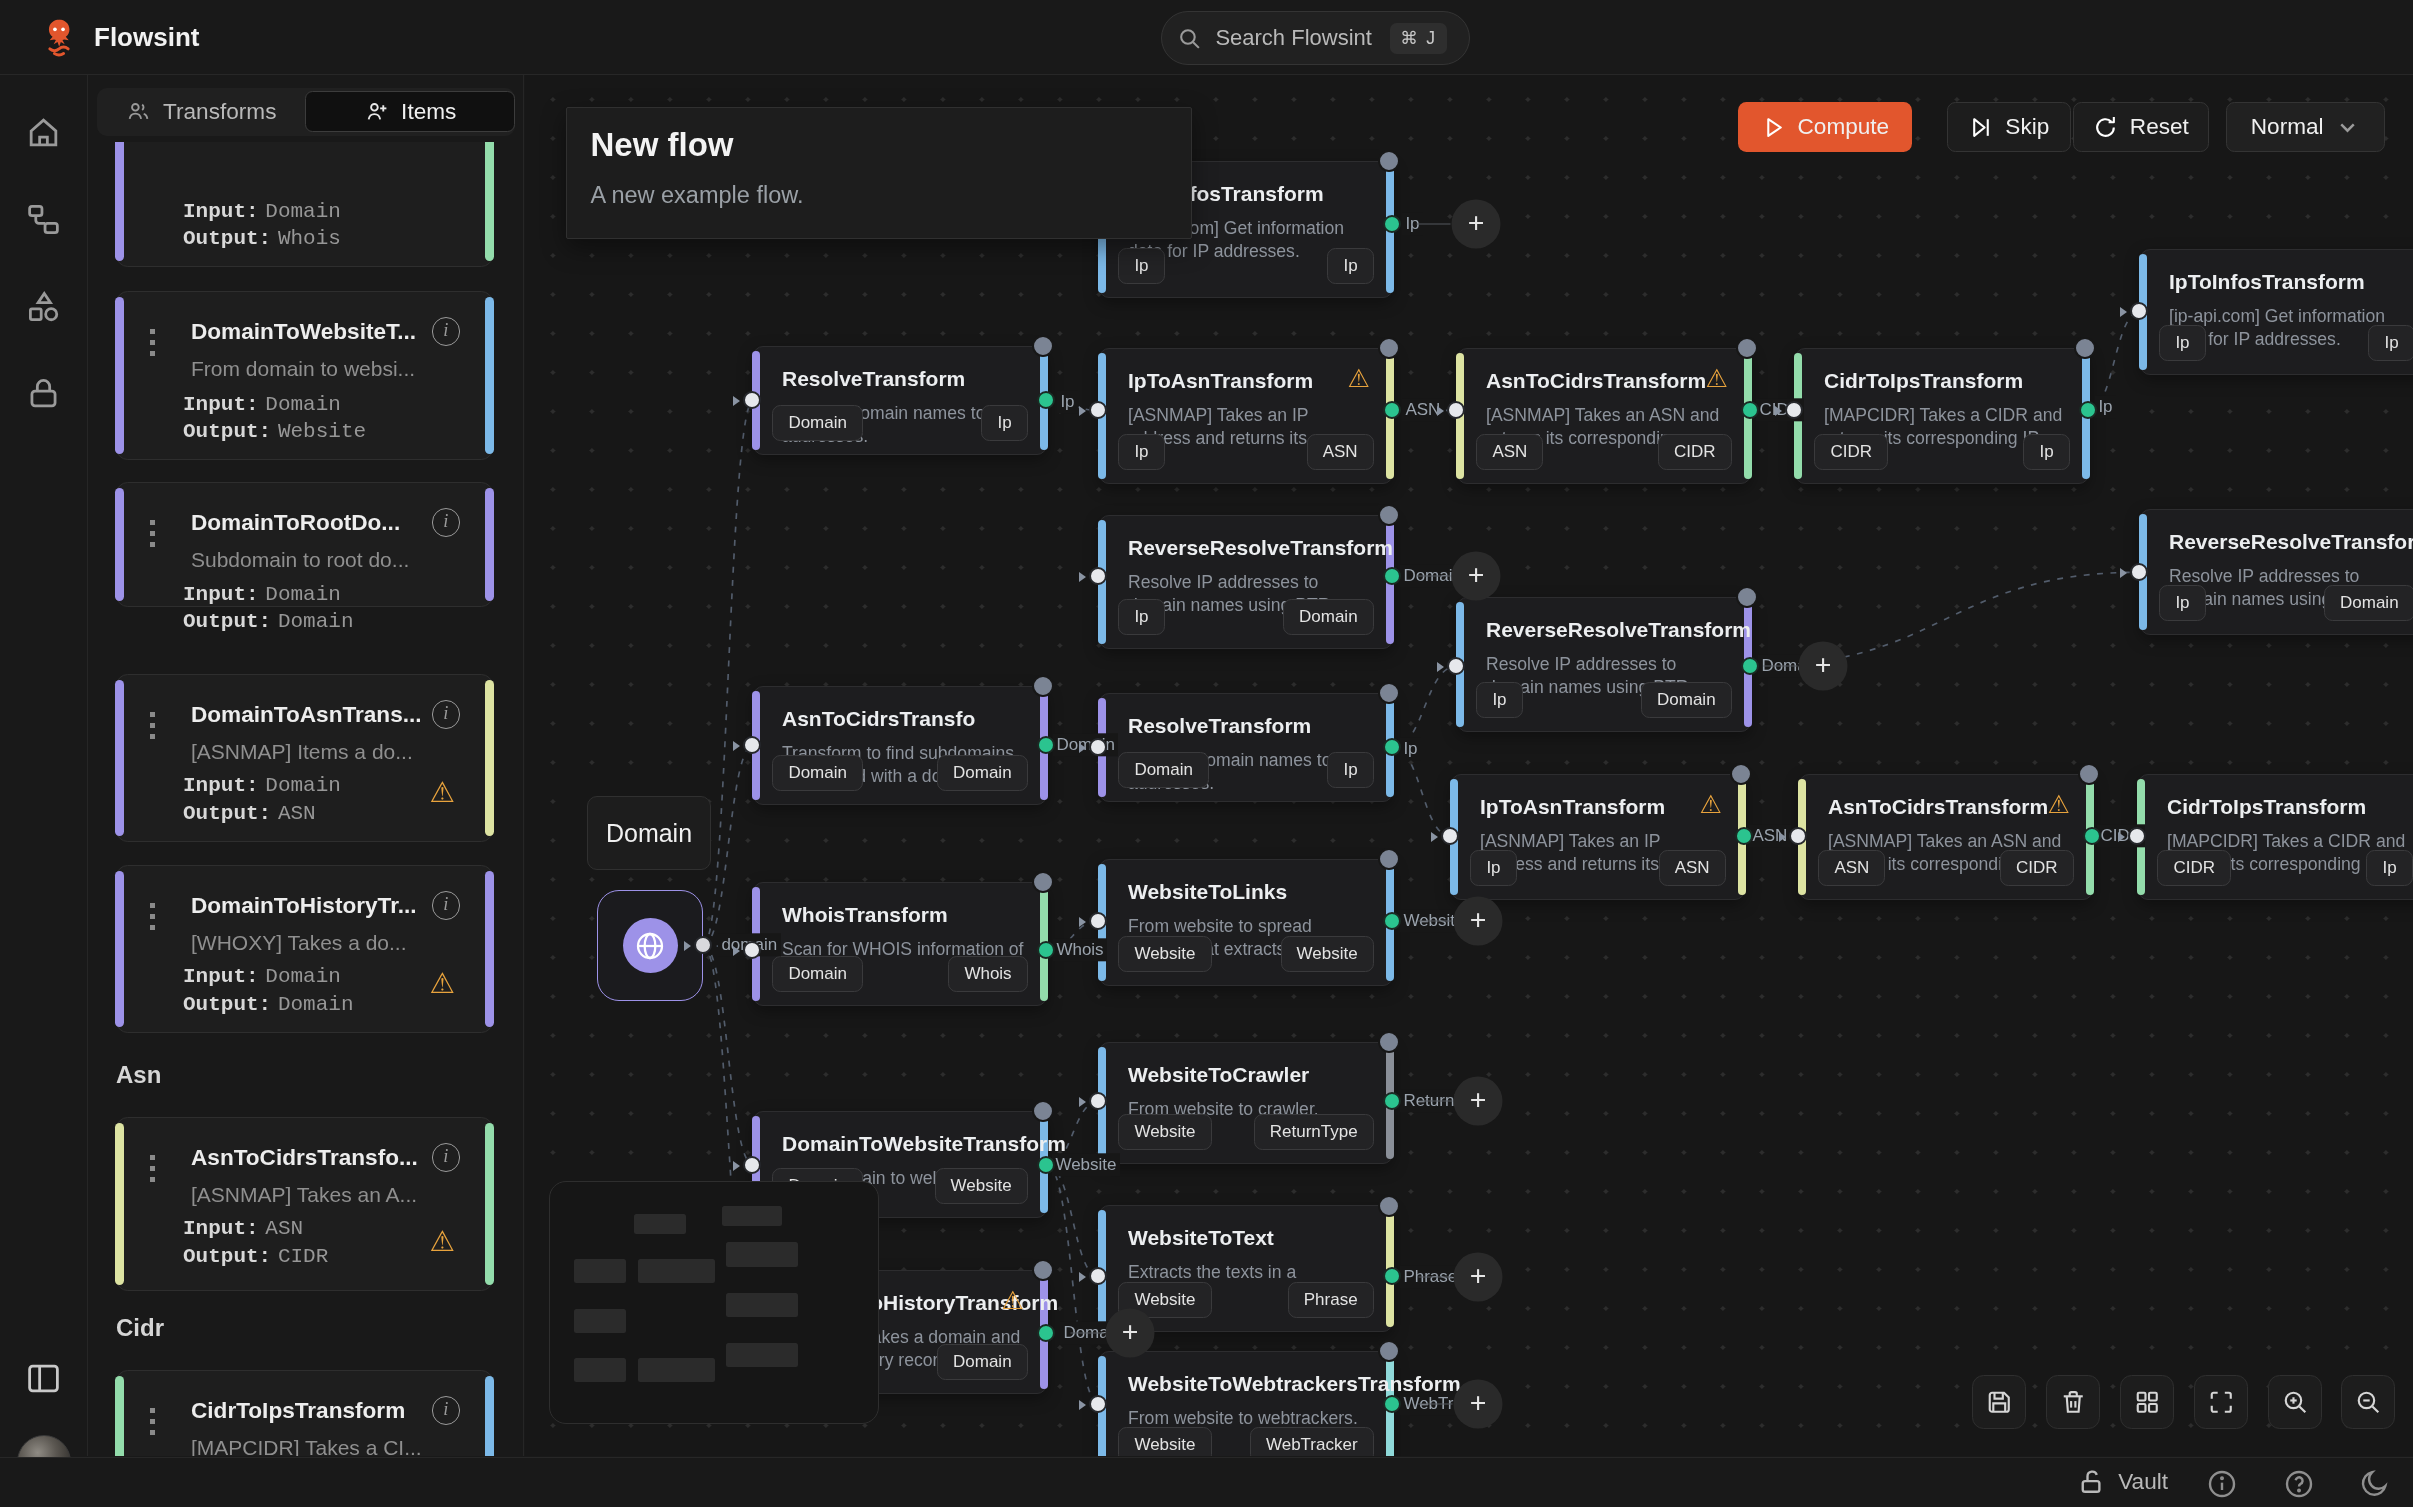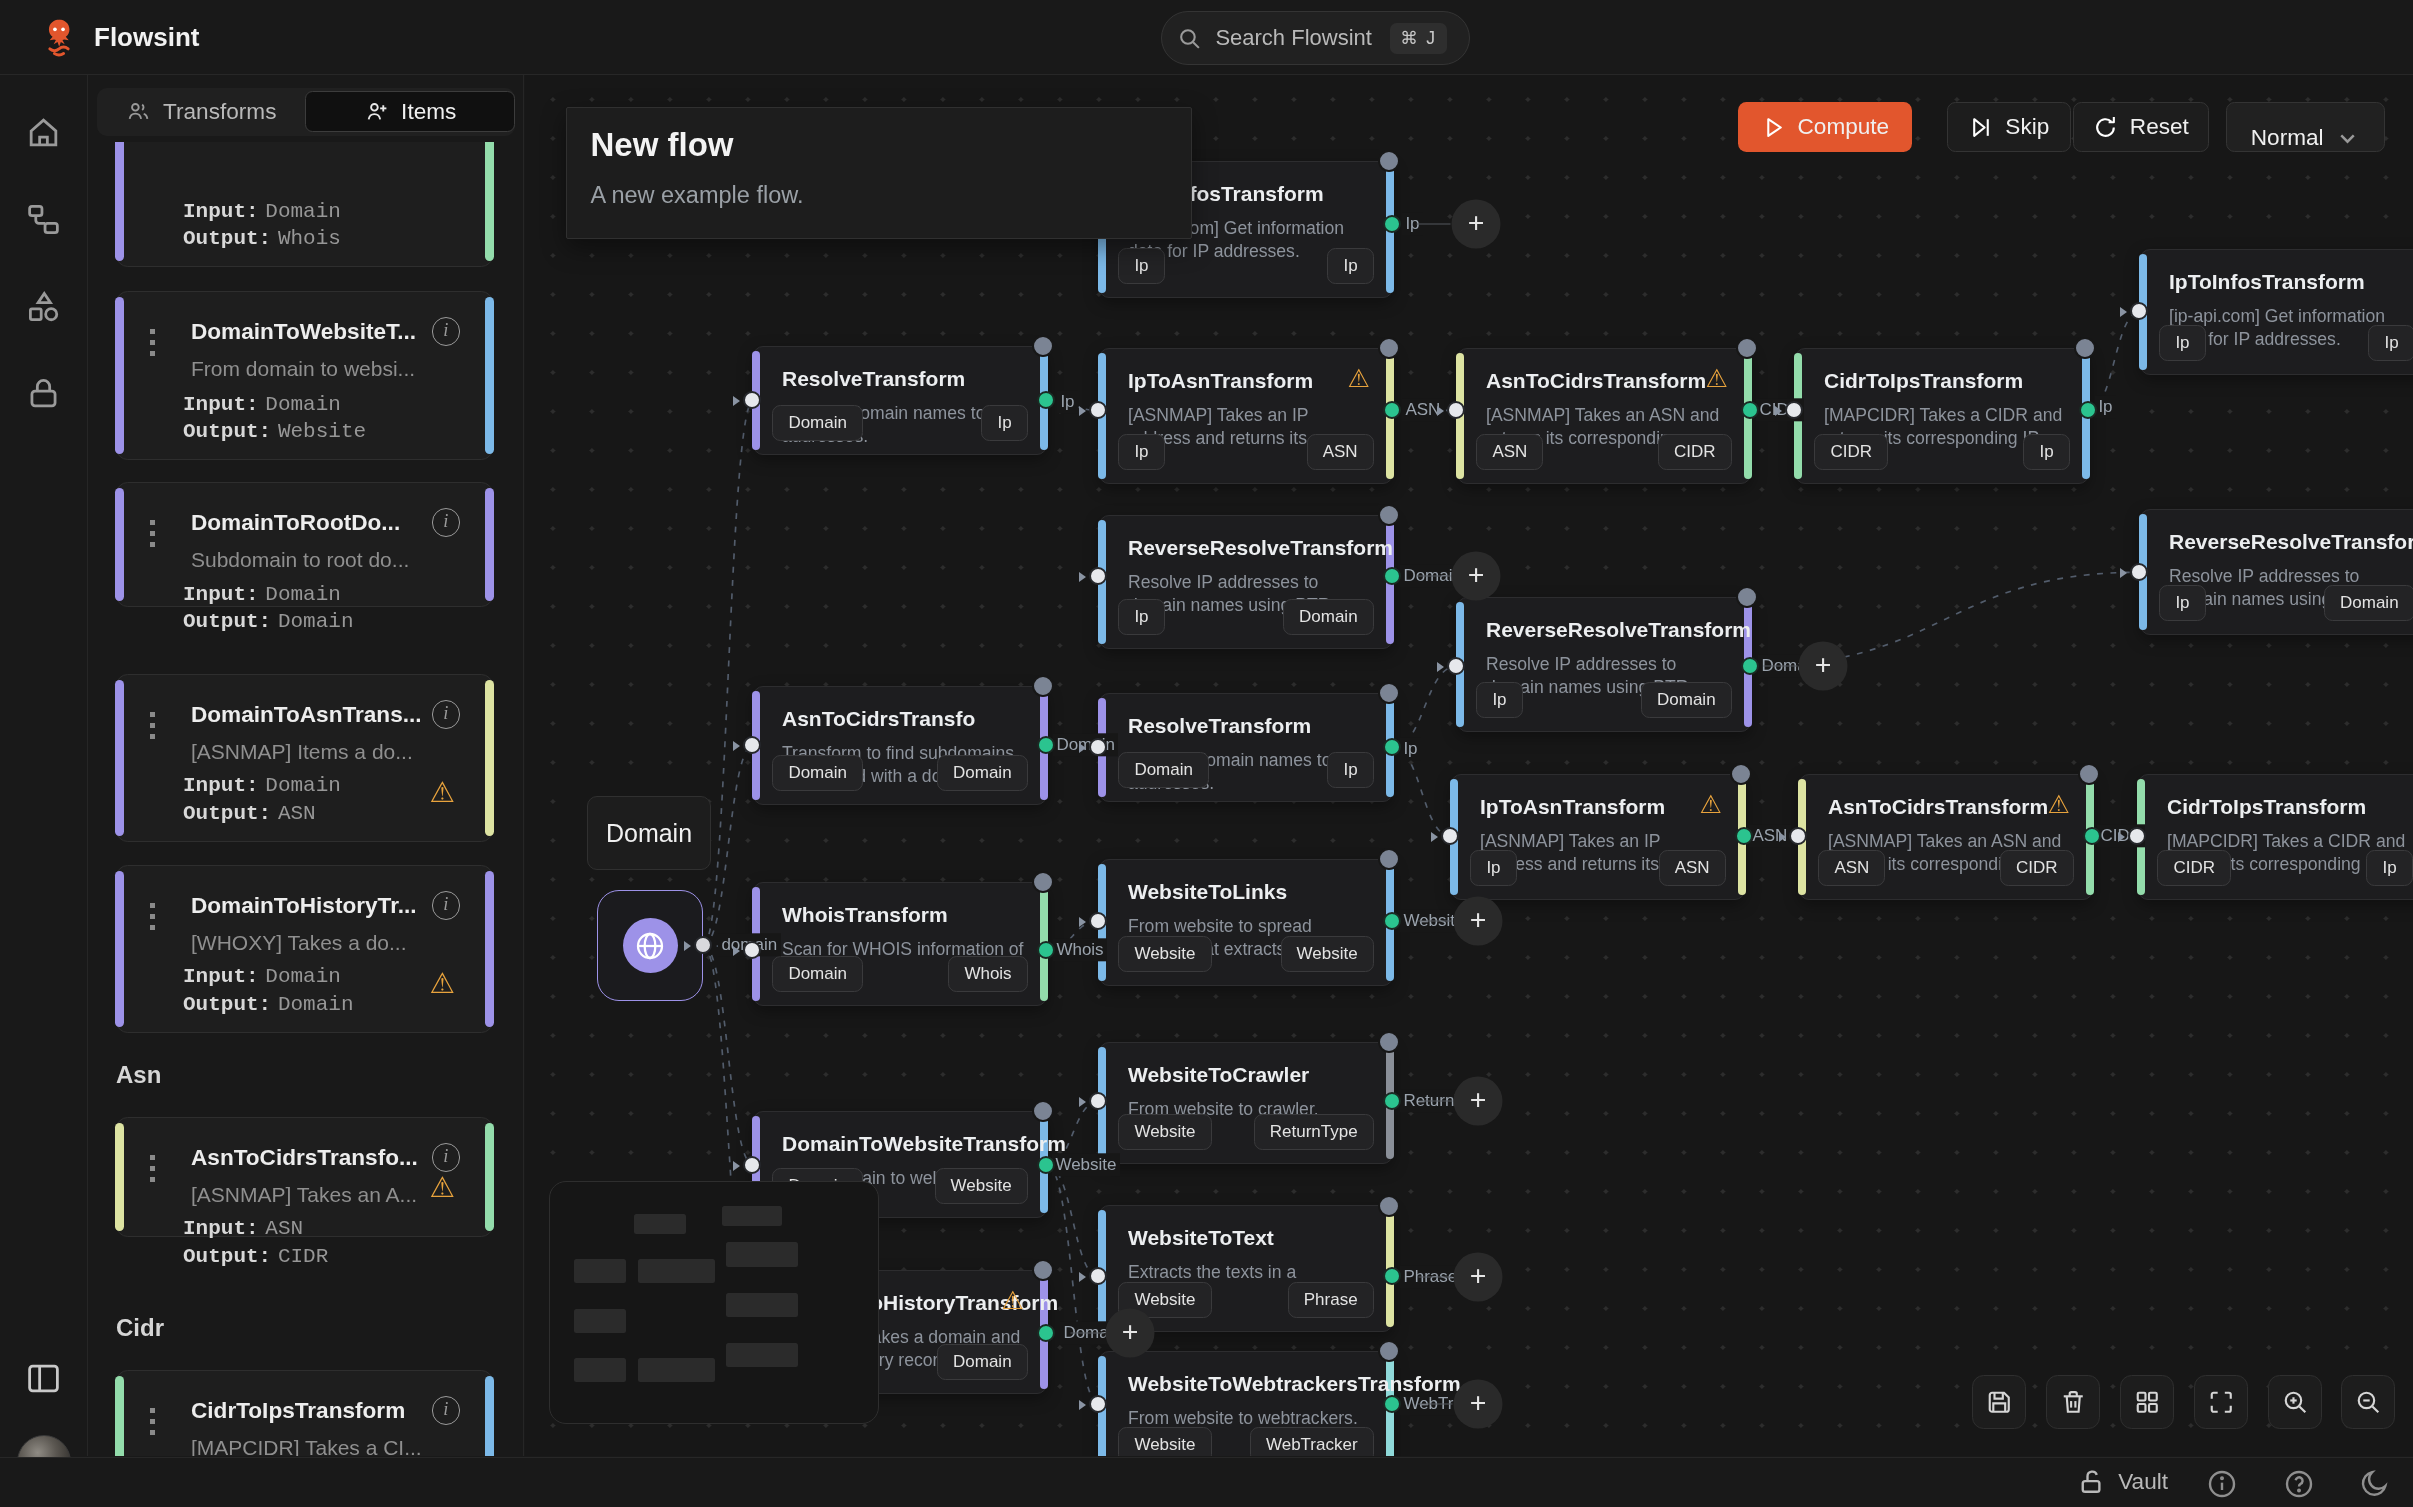--- a/index.html
+++ b/index.html
@@ -102,21 +102,21 @@
   .minimap { position:absolute; background:#161616; border:0.8px solid #2e2e2e; border-radius:17px; z-index:7; }
   .mm-rect { position:absolute; background:#2b2b2b; border-radius:2.5px; }
 
   
   .actions { position:absolute; top:102px; z-index:8; }
   .btn { position:absolute; height:50px; border-radius:8.4px; display:flex; align-items:center;
          justify-content:center; gap:11.7px; font-size:22.6px; color:#f0f0f0; }
   .btn svg { width:25px; height:25px; }
   .btn.primary { background:#e2562d; }
   .btn.ghost { background:#1d1d1d; border:0.8px solid #343434; }
-  .btn.select { background:#212121; border:0.8px solid #343434;align-items:flex-end; }
+  .btn.select { background:#212121; border:0.8px solid #343434; }
 
   .cv-toolbar { position:absolute; z-index:8; }
   .tool-btn { position:absolute; width:54px; height:54px; background:#1d1d1d; border:0.8px solid #2f2f2f;
               border-radius:11.7px; display:flex; align-items:center; justify-content:center; color:#d6d6d6; }
   .tool-btn svg { width:28.5px; height:28.5px; }
 
   
   .statusbar { position:absolute; left:0; top:1457px; width:2413px; height:51px; background:#191919;
                border-top:0.8px solid #272727; z-index:30; }
   .vault { position:absolute; left:2078px; top:10px; display:flex; align-items:center; gap:11.7px;
@@ -612,21 +612,21 @@
           <div class="bar r" style="background: rgb(157, 146, 232);"></div>
           <div class="dots"></div>
           <div class="t-title">DomainToHistoryTr...</div>
           <div class="t-info">i</div>
           <div class="t-desc">[WHOXY] Takes a do...</div>
           <div class="t-io" style="top: 99px;">Input:<span>Domain</span></div>
           <div class="t-io" style="top: 127px;">Output:<span>Domain</span></div>
           <div class="t-warn">⚠</div>
         </div>
         <div class="sec-head" style="top: 986px;">Asn</div>
-        <div class="t-card" style="top: 1042px; height: 120px;">
+        <div class="t-card" style="top: 1042px; height: 174px;">
           <div class="bar l" style="background: rgb(221, 227, 162);"></div>
           <div class="bar r" style="background: rgb(147, 220, 171);"></div>
           <div class="dots"></div>
           <div class="t-title">AsnToCidrsTransfo...</div>
           <div class="t-info">i</div>
           <div class="t-desc">[ASNMAP] Takes an A...</div>
           <div class="t-io" style="top: 99px;">Input:<span>ASN</span></div>
           <div class="t-io" style="top: 127px;">Output:<span>CIDR</span></div>
           <div class="t-warn">⚠</div>
         </div>

